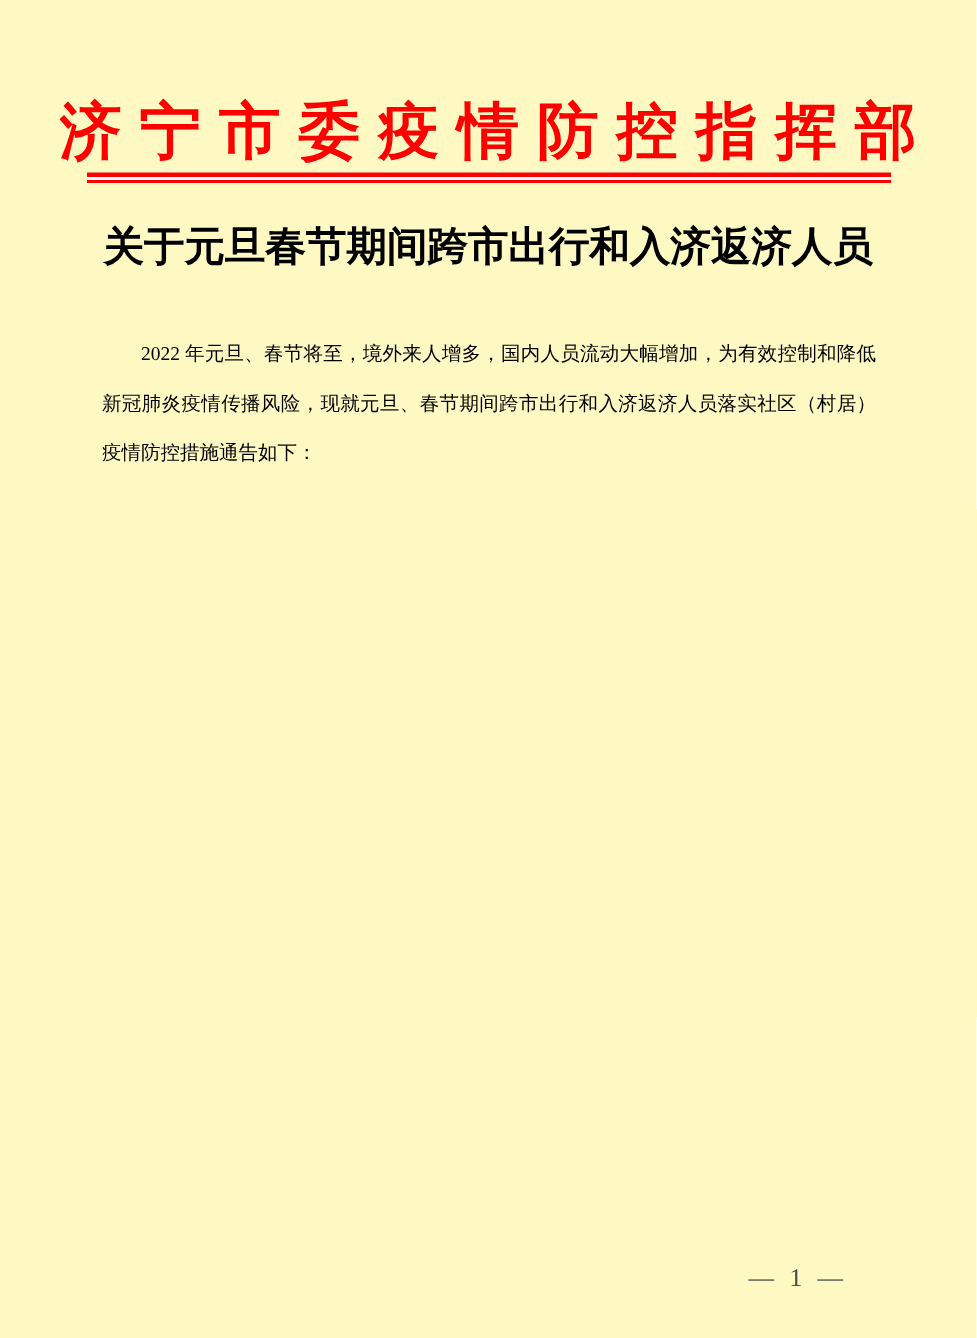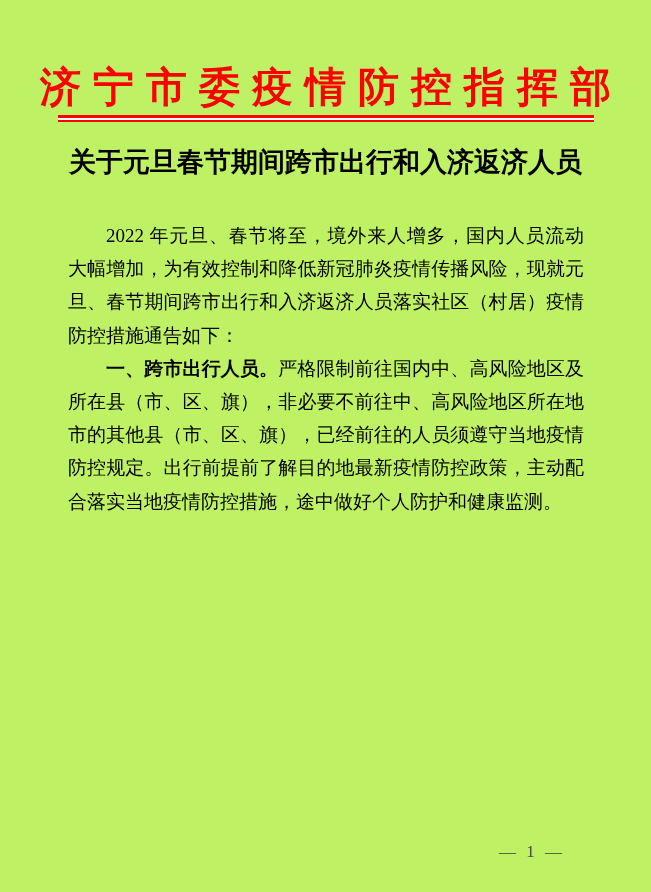--- a/index.html
+++ b/index.html
@@ -4,21 +4,21 @@
 <style>
   html, body {
     margin: 0;
     padding: 0;
     background: #ffffff;
   }
   .page {
     position: relative;
     width: 651px;
     height: 892px;
-    background: #bef264;
+    background: #fef9c3;
     overflow: hidden;
     font-family: "Liberation Serif", serif;
     color: #000000;
     box-sizing: border-box;
   }
   
   .letterhead {
     margin-top: 64px;
     text-align: center;
     color: #fe0000;
@@ -35,31 +35,31 @@
     height: 2px;
     margin: 5px auto 0 auto;
     border-top: 3px solid #fe0000;
     border-bottom: 2px solid #fe0000;
     background: #ffffff;
   }
   
   .doc-title {
     margin-top: 24px;
     text-align: center;
-    font-family: Liberation Mono, monospace;
+    font-family: Liberation Sans, sans-serif;
     font-weight: bold;
     font-size: 27px;
     line-height: 37px;
     color: #000000;
   }
   
   .doc-body {
     width: 516px;
     margin: 36px 0 0 68px;
-    font-size: 19px;
+    font-size: 13px;
     line-height: 33.2px;
     text-align: justify;
     text-justify: inter-ideograph;
     font-family: "Liberation Serif", serif;
   }
   .doc-body p {
     margin: 0;
     padding: 0;
     text-indent: 2em;
   }
@@ -91,20 +91,17 @@
   <div class="letterhead-rule"></div>
 
   <div class="doc-title">
     <div>关于元旦春节期间跨市出行和入济返济人员</div>
   </div>
 
   <div class="doc-body">
     <p>
       <span class="run-normal">2022 年元旦、春节将至，境外来人增多，国内人员流动大幅增加，为有效控制和降低新冠肺炎疫情传播风险，现就元旦、春节期间跨市出行和入济返济人员落实社区（村居）疫情防控措施通告如下：</span>
     </p>
-    <p>
-      <span class="run-bold">一、跨市出行人员。</span><span class="run-normal">严格限制前往国内中、高风险地区及所在县（市、区、旗），非必要不前往中、高风险地区所在地市的其他县（市、区、旗），已经前往的人员须遵守当地疫情防控规定。出行前提前了解目的地最新疫情防控政策，主动配合落实当地疫情防控措施，途中做好个人防护和健康监测。</span>
-    </p>
   </div>
 
   <div class="page-num">— 1 —</div>
 
 </div>
 
 </body></html>

